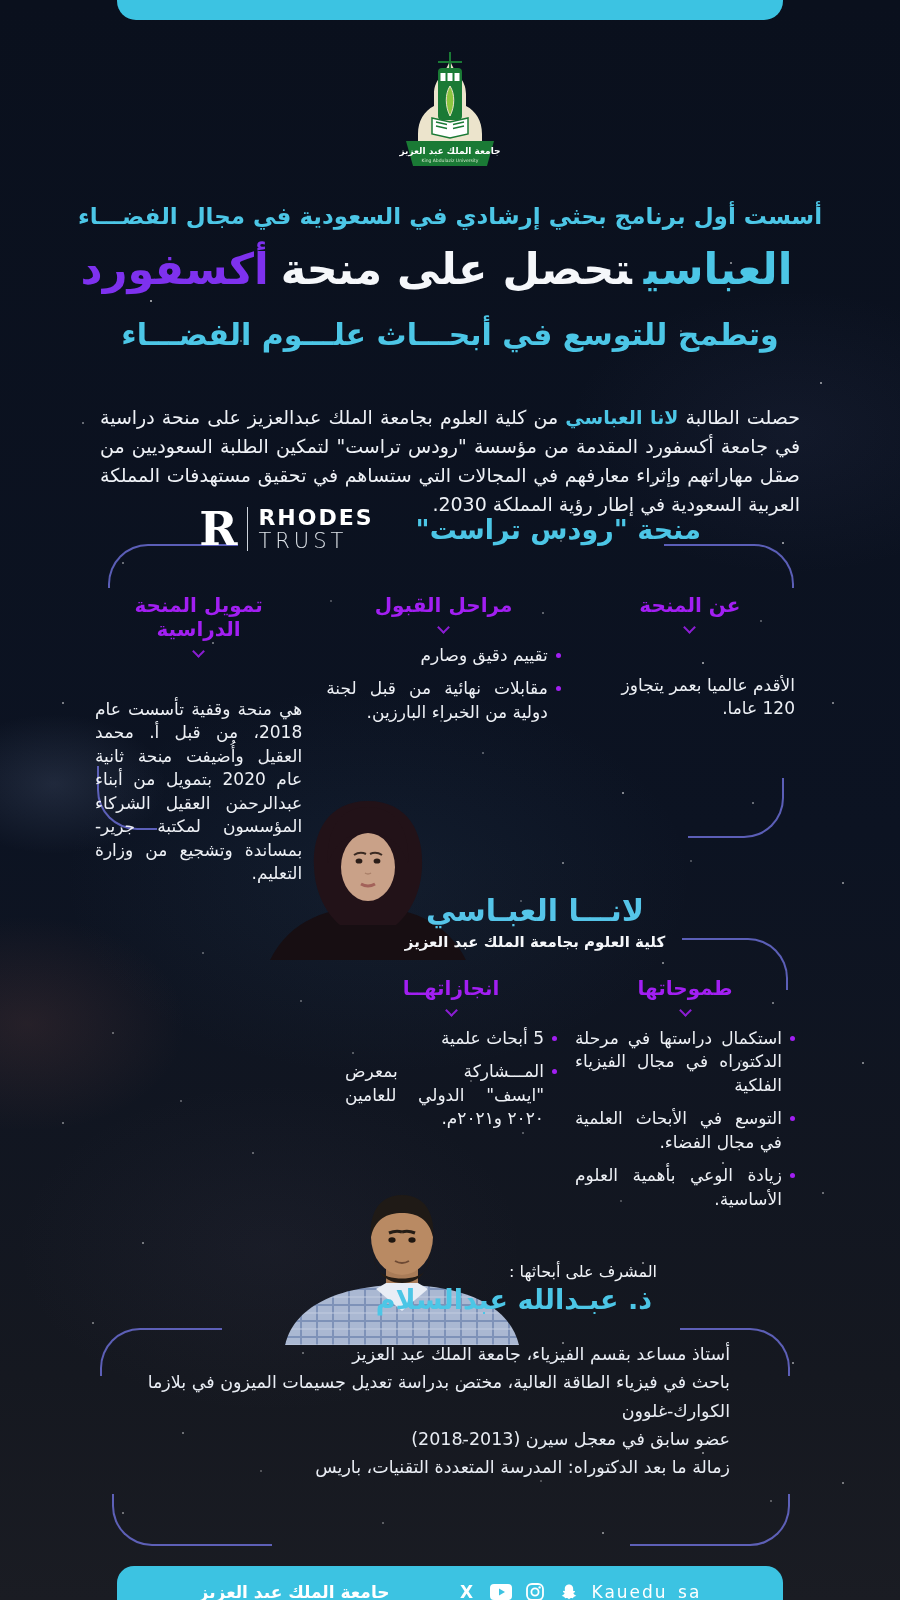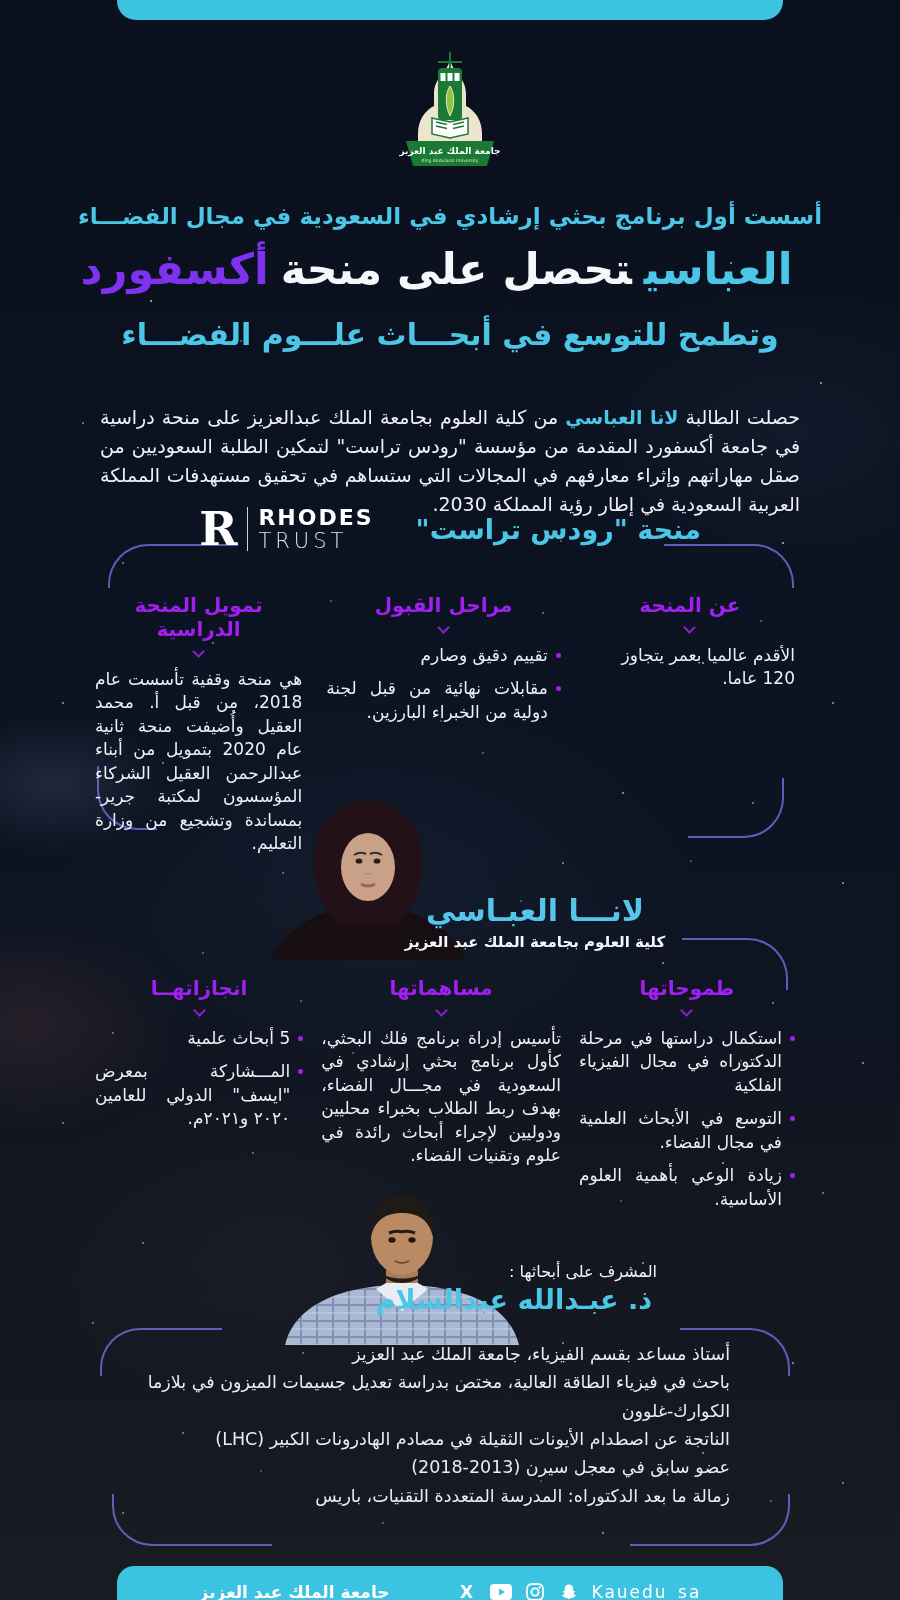--- a/index.html
+++ b/index.html
@@ -86,21 +86,21 @@
   .rt-name{color:#fff;font-size:22px;font-weight:800;letter-spacing:2px;}
   .rt-sub{color:#dfe4ea;font-size:21px;font-weight:300;letter-spacing:4px;}
 
   .cols{position:absolute;left:95px;width:700px;display:flex;direction:rtl;z-index:4;}
   .rhodes-cols{top:593px;gap:24px;}
   .student-cols{top:976px;gap:18px;}
   .col{display:flex;flex-direction:column;}
   .col-title{color:#a21ff2;font-size:20px;font-weight:800;text-align:center;direction:rtl;}
   .chev{width:7px;height:7px;border-left:2px solid #a21ff2;border-bottom:2px solid #a21ff2;
       transform:rotate(-45deg);margin:6px auto 12px;opacity:.85;}
-  .col-body{color:#edf0f5;font-size:17px;line-height:1.38;direction:rtl;text-align:right;font-weight:500;}
+  .col-body{color:#edf0f5;font-size:17px;line-height:1.38;direction:rtl;text-align:right;font-weight:500;margin-top:30px;}
   .col-body.just{text-align:justify;text-align-last:right;}
   .blist{display:flex;flex-direction:column;gap:10px;}
   .bitem{display:flex;direction:rtl;align-items:flex-start;gap:8px;}
   .dot{flex:0 0 auto;width:5px;height:5px;border-radius:50%;background:#a21ff2;margin-top:9px;}
   .btext{color:#edf0f5;font-size:17px;line-height:1.38;text-align:justify;text-align-last:right;}
 
   .photo{position:absolute;z-index:2;}
   .student-name-block{position:absolute;top:893px;left:350px;width:370px;text-align:center;z-index:4;}
   .student-name{color:#55c5e9;font-size:30px;font-weight:800;direction:rtl;}
   .student-college{color:#f5f7fa;font-size:15px;font-weight:700;direction:rtl;margin-top:5px;}
@@ -217,25 +217,20 @@
           </div>
         <div class="bitem">
             <span class="dot"></span>
             <span class="btext">التوسع في الأبحاث العلمية في مجال الفضاء.</span>
           </div>
         <div class="bitem">
             <span class="dot"></span>
             <span class="btext">زيادة الوعي بأهمية العلوم الأساسية.</span>
           </div>
       </div>
-    </div>
-    <div class="col" style="width:244px">
-      <div class="col-title">مساهماتها</div>
-      <div class="chev"></div>
-      <div class="col-body just">تأسيس إدراة برنامج فلك البحثي، كأول برنامج بحثي إرشادي في السعودية في مجـــال الفضاء، بهدف ربط الطلاب بخبراء محليين ودوليين لإجراء أبحاث رائدة في علوم وتقنيات الفضاء.</div>
     </div>
     <div class="col" style="width:212px">
       <div class="col-title">انجازاتهــا</div>
       <div class="chev"></div>
       <div class="blist">
         <div class="bitem">
             <span class="dot"></span>
             <span class="btext">5 أبحاث علمية</span>
           </div>
         <div class="bitem">
@@ -264,21 +259,20 @@
     <ellipse cx="147" cy="55" rx="3.6" ry="2.8" fill="#1f160f"></ellipse>
     <ellipse cx="167" cy="55" rx="3.6" ry="2.8" fill="#1f160f"></ellipse>
     <path d="M150 76 Q157 80 164 76" stroke="#6e4a34" stroke-width="2" fill="none"></path>
   </svg>
 
   <div class="sup-label">المشرف على أبحاثها :</div>
   <div class="sup-name">ذ. عبـدالله عبدالسلام</div>
   <div class="sup-bio">
     <div>أستاذ مساعد بقسم الفيزياء، جامعة الملك عبد العزيز</div>
     <div>باحث في فيزياء الطاقة العالية، مختص بدراسة تعديل جسيمات الميزون في بلازما الكوارك-غلوون</div>
-    <div>الناتجة عن اصطدام الأيونات الثقيلة في مصادم الهادرونات الكبير (LHC)</div>
     <div>عضو سابق في معجل سيرن (2013-2018)</div>
     <div>زمالة ما بعد الدكتوراه: المدرسة المتعددة التقنيات، باريس</div>
   </div>
 
   <div class="bk bk-tl" style="left:108px;top:544px;width:128px;height:42px"></div>
   <div class="bk bk-tr" style="left:664px;top:544px;width:128px;height:42px"></div>
   <div class="bk bk-bl" style="left:97px;top:766px;width:58px;height:62px"></div>
   <div class="bk bk-br" style="left:688px;top:778px;width:94px;height:58px"></div>
   <div class="bk bk-tr" style="left:682px;top:938px;width:104px;height:50px"></div>
   <div class="bk bk-tl" style="left:100px;top:1328px;width:120px;height:46px"></div>

